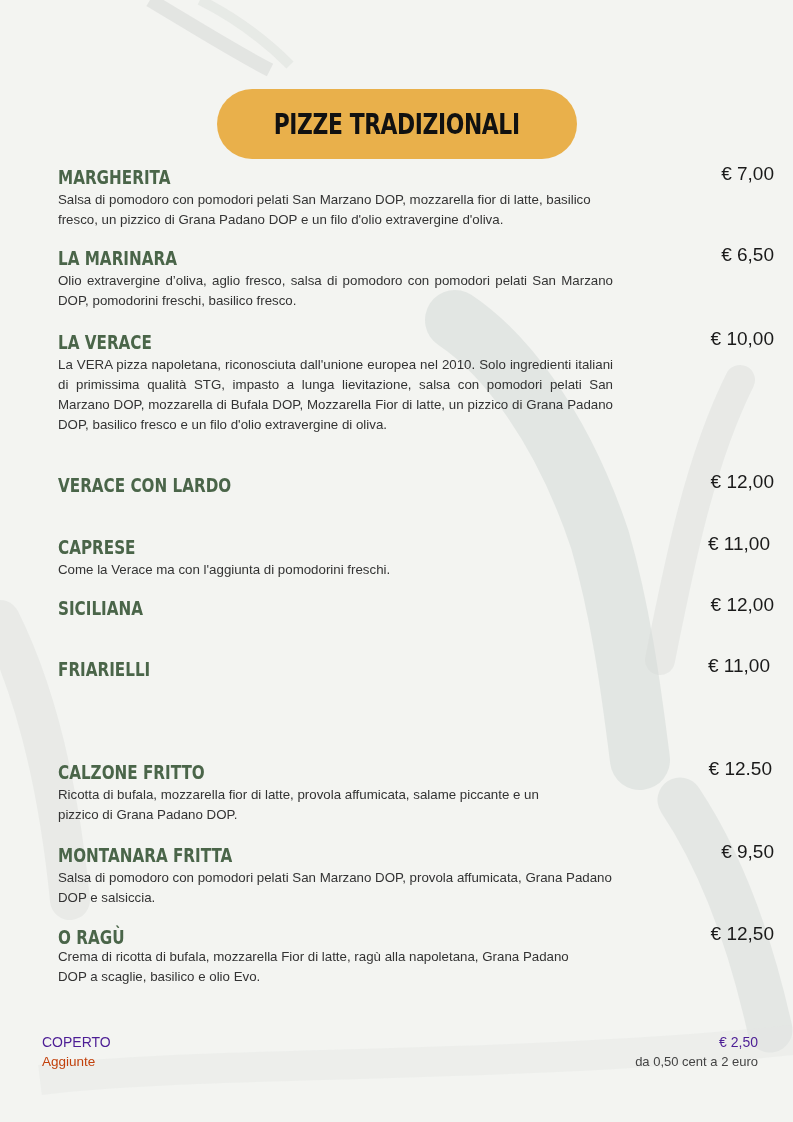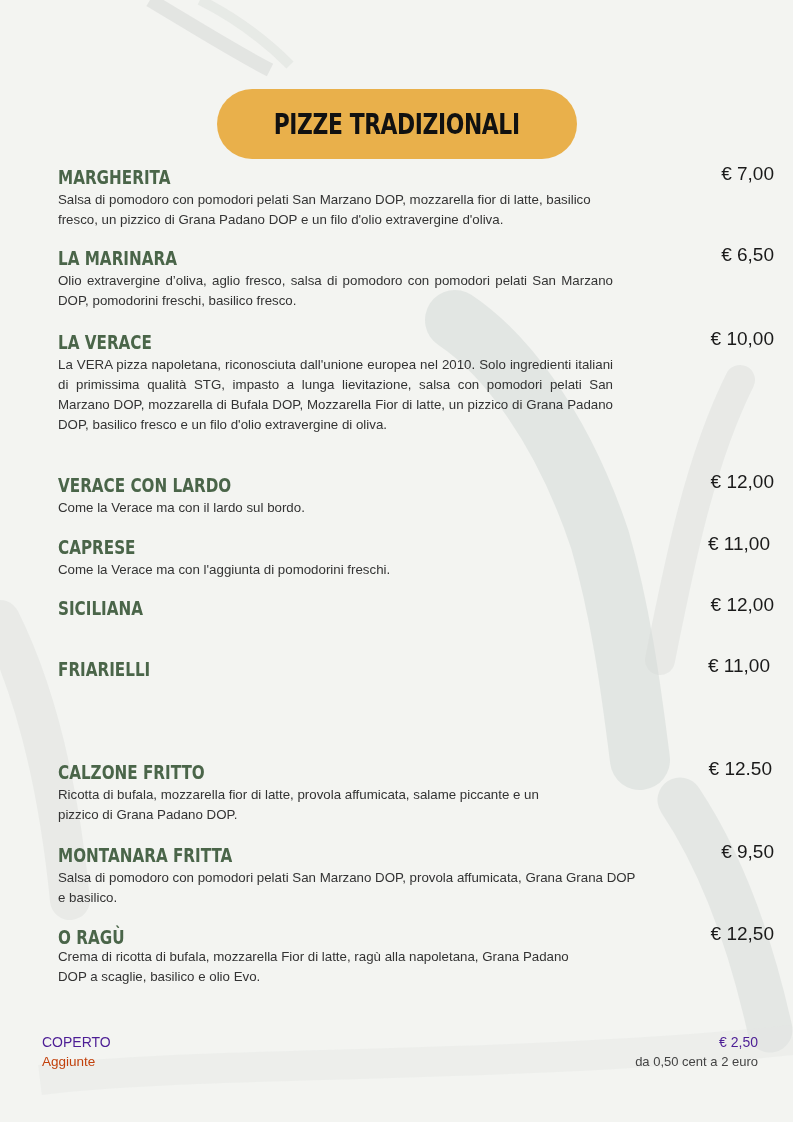--- a/index.html
+++ b/index.html
@@ -74,21 +74,20 @@
 </div>
 
 <div class="item" style="top:330px">
   <div class="item-name">LA VERACE</div>
   <div class="item-desc">La VERA  pizza napoletana, riconosciuta dall'unione europea nel 2010. Solo ingredienti italiani di primissima qualità STG, impasto a lunga lievitazione, salsa con pomodori pelati San Marzano DOP, mozzarella di Bufala DOP, Mozzarella Fior di latte, un pizzico di Grana Padano DOP, basilico fresco e un filo d'olio extravergine di oliva.</div>
   <div class="item-price" style="right:0">€ 10,00</div>
 </div>
 
 <div class="item" style="top:473px">
   <div class="item-name">VERACE CON LARDO</div>
-  <div class="item-desc nojust">Come la Verace ma con il lardo sul bordo.</div>
   <div class="item-price" style="right:0">€ 12,00</div>
 </div>
 
 <div class="item" style="top:535px">
   <div class="item-name">CAPRESE</div>
   <div class="item-desc nojust">Come la Verace ma con l'aggiunta di pomodorini freschi.</div>
   <div class="item-price" style="right:4px">€ 11,00</div>
 </div>
 
 <div class="item" style="top:596px">
@@ -102,21 +101,21 @@
 </div>
 
 <div class="item" style="top:760px">
   <div class="item-name">CALZONE FRITTO</div>
   <div class="item-desc nojust" style="width:500px">Ricotta di bufala, mozzarella fior di latte, provola affumicata, salame piccante e un pizzico di Grana Padano DOP.</div>
   <div class="item-price" style="right:2px">€ 12.50</div>
 </div>
 
 <div class="item" style="top:843px">
   <div class="item-name">MONTANARA FRITTA</div>
-  <div class="item-desc nojust" style="width:580px">Salsa di pomodoro con pomodori pelati San Marzano DOP, provola affumicata, Grana Grana DOP e basilico.</div>
+  <div class="item-desc nojust" style="width:580px">Salsa di pomodoro con pomodori pelati San Marzano DOP, provola affumicata, Grana Padano DOP e salsiccia.</div>
   <div class="item-price" style="right:0">€ 9,50</div>
 </div>
 
 <div class="item" style="top:925px">
   <div class="item-name">O RAGÙ</div>
   <div class="item-desc nojust" style="width:530px; margin-top:-2px">Crema di ricotta di bufala, mozzarella Fior di latte, ragù alla napoletana, Grana Padano DOP a scaglie, basilico e olio Evo.</div>
   <div class="item-price" style="right:0">€ 12,50</div>
 </div>
 
 <div class="footer">

